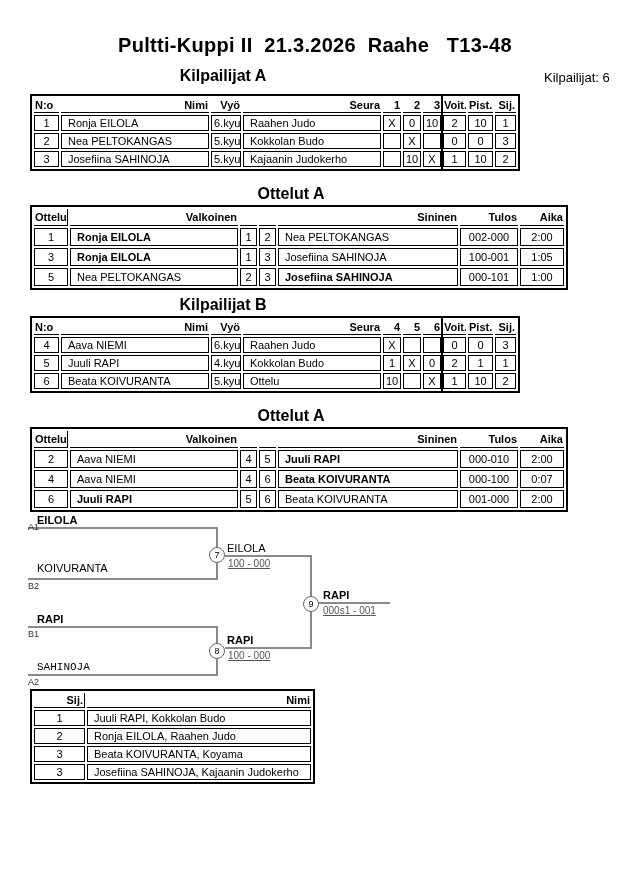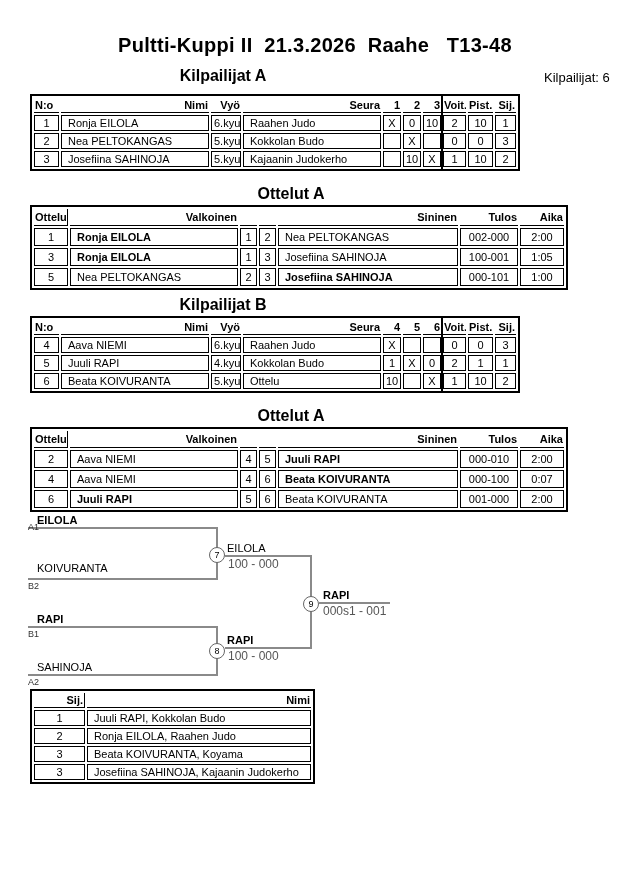--- a/index.html
+++ b/index.html
@@ -41,21 +41,21 @@
 
   .rt{width:285px;margin:3px 0 0 30px;}
   .rt td{height:14px;line-height:14px;}
   .rt th{line-height:14px;}
 
   
   .bracket{position:relative;height:172px;margin-top:2px;}
   .bracket .nm{position:absolute;font-size:11px;line-height:11px;white-space:nowrap;}
   .bracket .b{font-weight:bold;}
   .bracket .seed{position:absolute;font-size:9px;line-height:9px;color:#333;}
-  .bracket .score{position:absolute;font-size:12px;line-height:8px;color:#555;white-space:nowrap;}
+  .bracket .score{position:absolute;font-size:10px;line-height:8px;color:#555;white-space:nowrap;text-decoration:underline;}
   .hline{position:absolute;height:2px;background:#8a8a8a;}
   .vline{position:absolute;width:2px;background:#8a8a8a;}
   .node{
     position:absolute;width:14px;height:14px;border:1px solid #666;border-radius:50%;
     background:#fff;font-size:9px;line-height:14px;text-align:center;z-index:2;
   }
 </style>
 </head>
 <body>
 
@@ -336,21 +336,21 @@
 
     <div class="vline" style="left:310px;top:41px;height:92px;"></div>
     <div class="node" style="left:303px;top:82px;">9</div>
     <div class="nm b" style="left:323px;top:76px;">RAPI</div>
     <div class="hline" style="left:319px;top:88px;width:71px;"></div>
     <div class="score" style="left:323px;top:93px;">000s1 - 001</div>
 
     <div class="nm b" style="left:37px;top:100px;">RAPI</div>
     <div class="hline" style="left:28px;top:112px;width:190px;"></div>
     <div class="seed" style="left:28px;top:116px;">B1</div>
-    <div class="nm" style="left:37px;top:148px;">SAHINOJA</div>
+    <div class="nm" style="left:37px;top:148px;font-family:Liberation Mono, monospace;">SAHINOJA</div>
     <div class="hline" style="left:28px;top:160px;width:190px;"></div>
     <div class="seed" style="left:28px;top:164px;text-align:right;">A2</div>
     <div class="vline" style="left:216px;top:112px;height:50px;"></div>
     <div class="node" style="left:209px;top:129px;">8</div>
     <div class="nm b" style="left:227px;top:121px;">RAPI</div>
     <div class="hline" style="left:225px;top:133px;width:87px;"></div>
     <div class="score" style="left:228px;top:138px;">100 - 000</div>
   </div>
 
 

